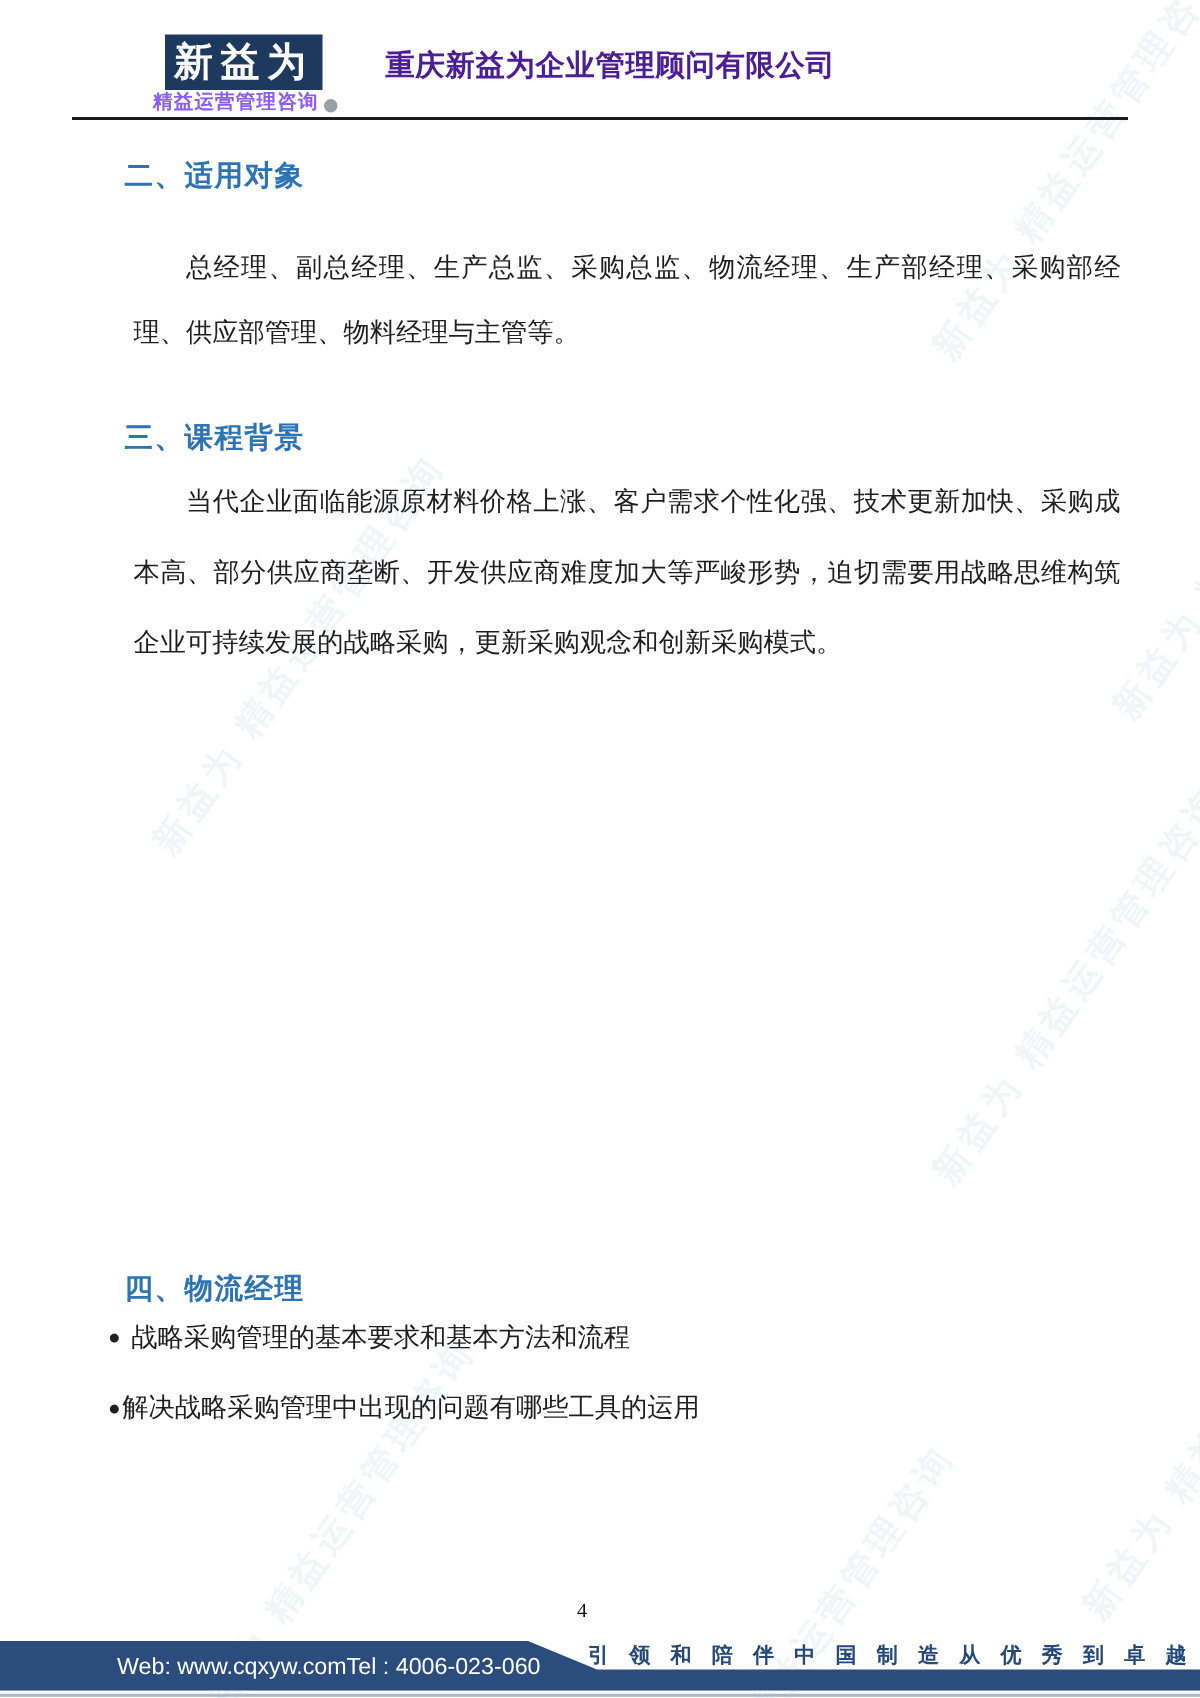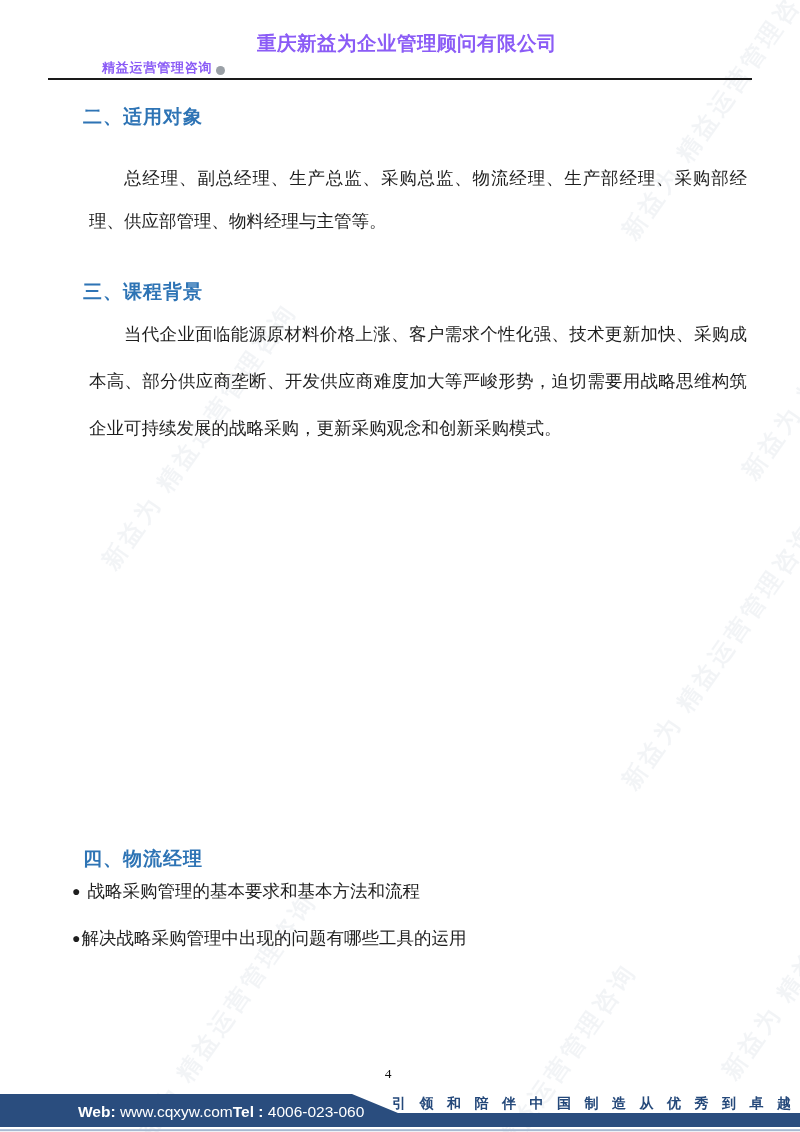--- a/index.html
+++ b/index.html
@@ -24,21 +24,21 @@
   .logo-tagline{
     position:absolute;left:102px;top:59px;width:120px;
     color:#8b5cf6;font-weight:bold;font-size:13px;letter-spacing:0.8px;white-space:nowrap;
   }
   .logo-dot{
     position:absolute;left:216px;top:66px;width:9px;height:9px;border-radius:50%;
     background:#9aa0a6;
   }
   .company-cn{
     position:absolute;left:257px;top:30px;
-    font-size:19.5px;font-weight:bold;color:#8b5cf6;letter-spacing:0.5px;white-space:nowrap;
+    font-size:19.5px;font-weight:bold;color:#4c1d95;letter-spacing:0.5px;white-space:nowrap;
   }
   .company-en{
     position:absolute;left:236px;top:59px;
     font-family:"Liberation Serif","DejaVu Serif",serif;
     font-size:12px;color:#8a8a8a;white-space:nowrap;
   }
   .header-rule{
     position:absolute;left:48px;top:78px;width:704px;height:2px;background:#1a1a1a;
   }
   
@@ -65,40 +65,43 @@
   .page-num{
     position:absolute;left:376px;top:1066px;width:24px;text-align:center;
     font-family:"Liberation Serif","DejaVu Serif",serif;font-size:13.5px;color:#111;
   }
   
   .footer-svg{position:absolute;left:0;top:1092px;}
   .footer-contact{
     position:absolute;left:78px;top:1100px;width:300px;
     color:#ffffff;font-size:15.5px;line-height:23px;white-space:nowrap;
   }
-  .footer-contact .lbl{font-weight:bold;}
+  .footer-contact .lbl{font-weight:normal;}
   .footer-slogan{
     position:absolute;left:392px;top:1094px;
     color:#24487a;font-size:14px;font-weight:bold;
     letter-spacing:13.5px;white-space:nowrap;line-height:18px;
   }
 </style>
 </head>
 <body>
 
 <div class="page">
 
   <span class="wm" style="left:560px;top:90px">新益为 精益运营管理咨询</span>
   <span class="wm" style="left:680px;top:330px">新益为 精益运营管理咨询</span>
   <span class="wm" style="left:40px;top:420px">新益为 精益运营管理咨询</span>
   <span class="wm" style="left:560px;top:640px">新益为 精益运营管理咨询</span>
   <span class="wm" style="left:660px;top:930px">新益为 精益运营管理咨询</span>
   <span class="wm" style="left:60px;top:1010px">新益为 精益运营管理咨询</span>
   <span class="wm" style="left:380px;top:1080px">新益为 精益运营管理咨询</span>
 
+  <div class="logo-box">
+    <span>新益为</span>
+  </div>
   <div class="logo-tagline">精益运营管理咨询</div>
   <div class="logo-dot"></div>
   <div class="company-cn">重庆新益为企业管理顾问有限公司</div>
   <div class="header-rule"></div>
 
   <h2 class="sec-heading" style="top:104px">二、适用对象</h2>
   <p class="para lh43" style="top:140px">总经理、副总经理、生产总监、采购总监、物流经理、生产部经理、采购部经理、供应部管理、物料经理与主管等。</p>
 
   <h2 class="sec-heading" style="top:279px">三、课程背景</h2>
   <p class="para lh47" style="top:294px">当代企业面临能源原材料价格上涨、客户需求个性化强、技术更新加快、采购成本高、部分供应商垄断、开发供应商难度加大等严峻形势，迫切需要用战略思维构筑企业可持续发展的战略采购，更新采购观念和创新采购模式。</p>

